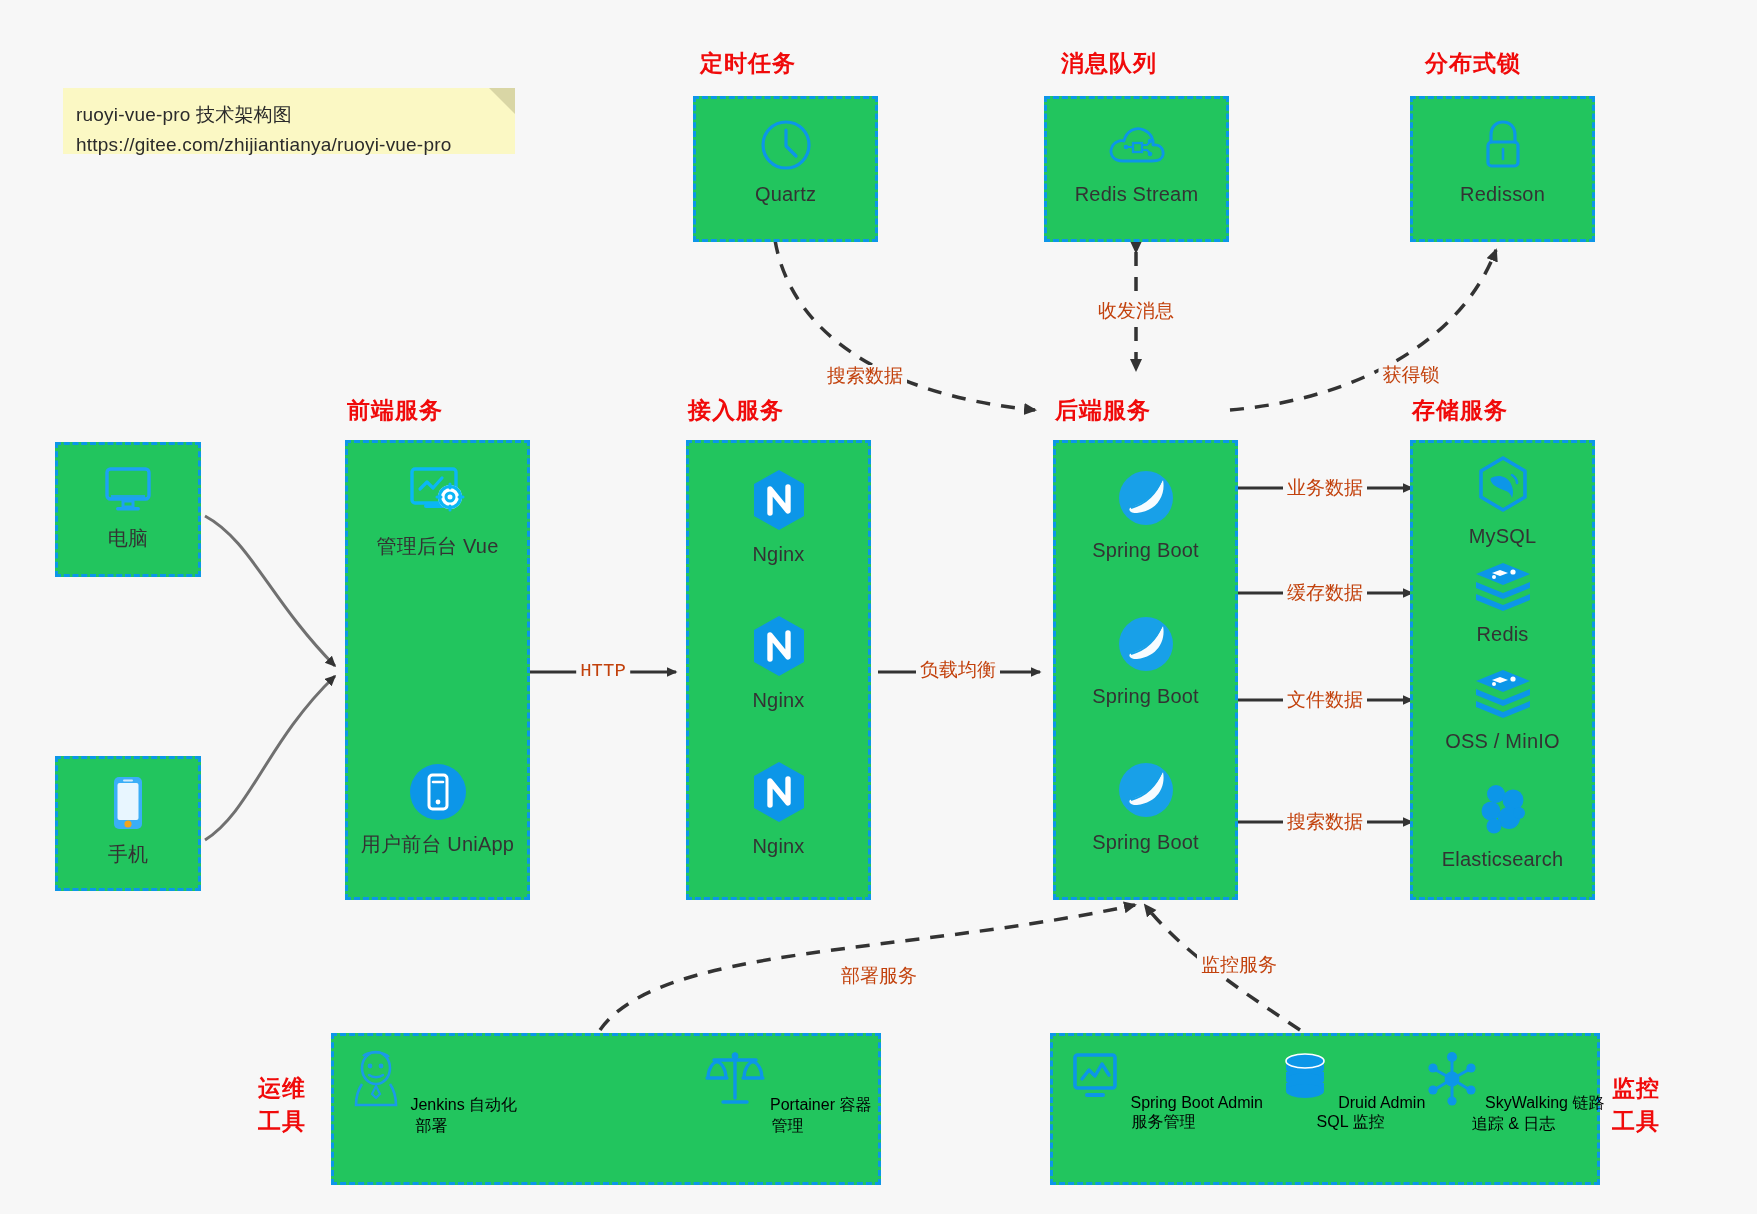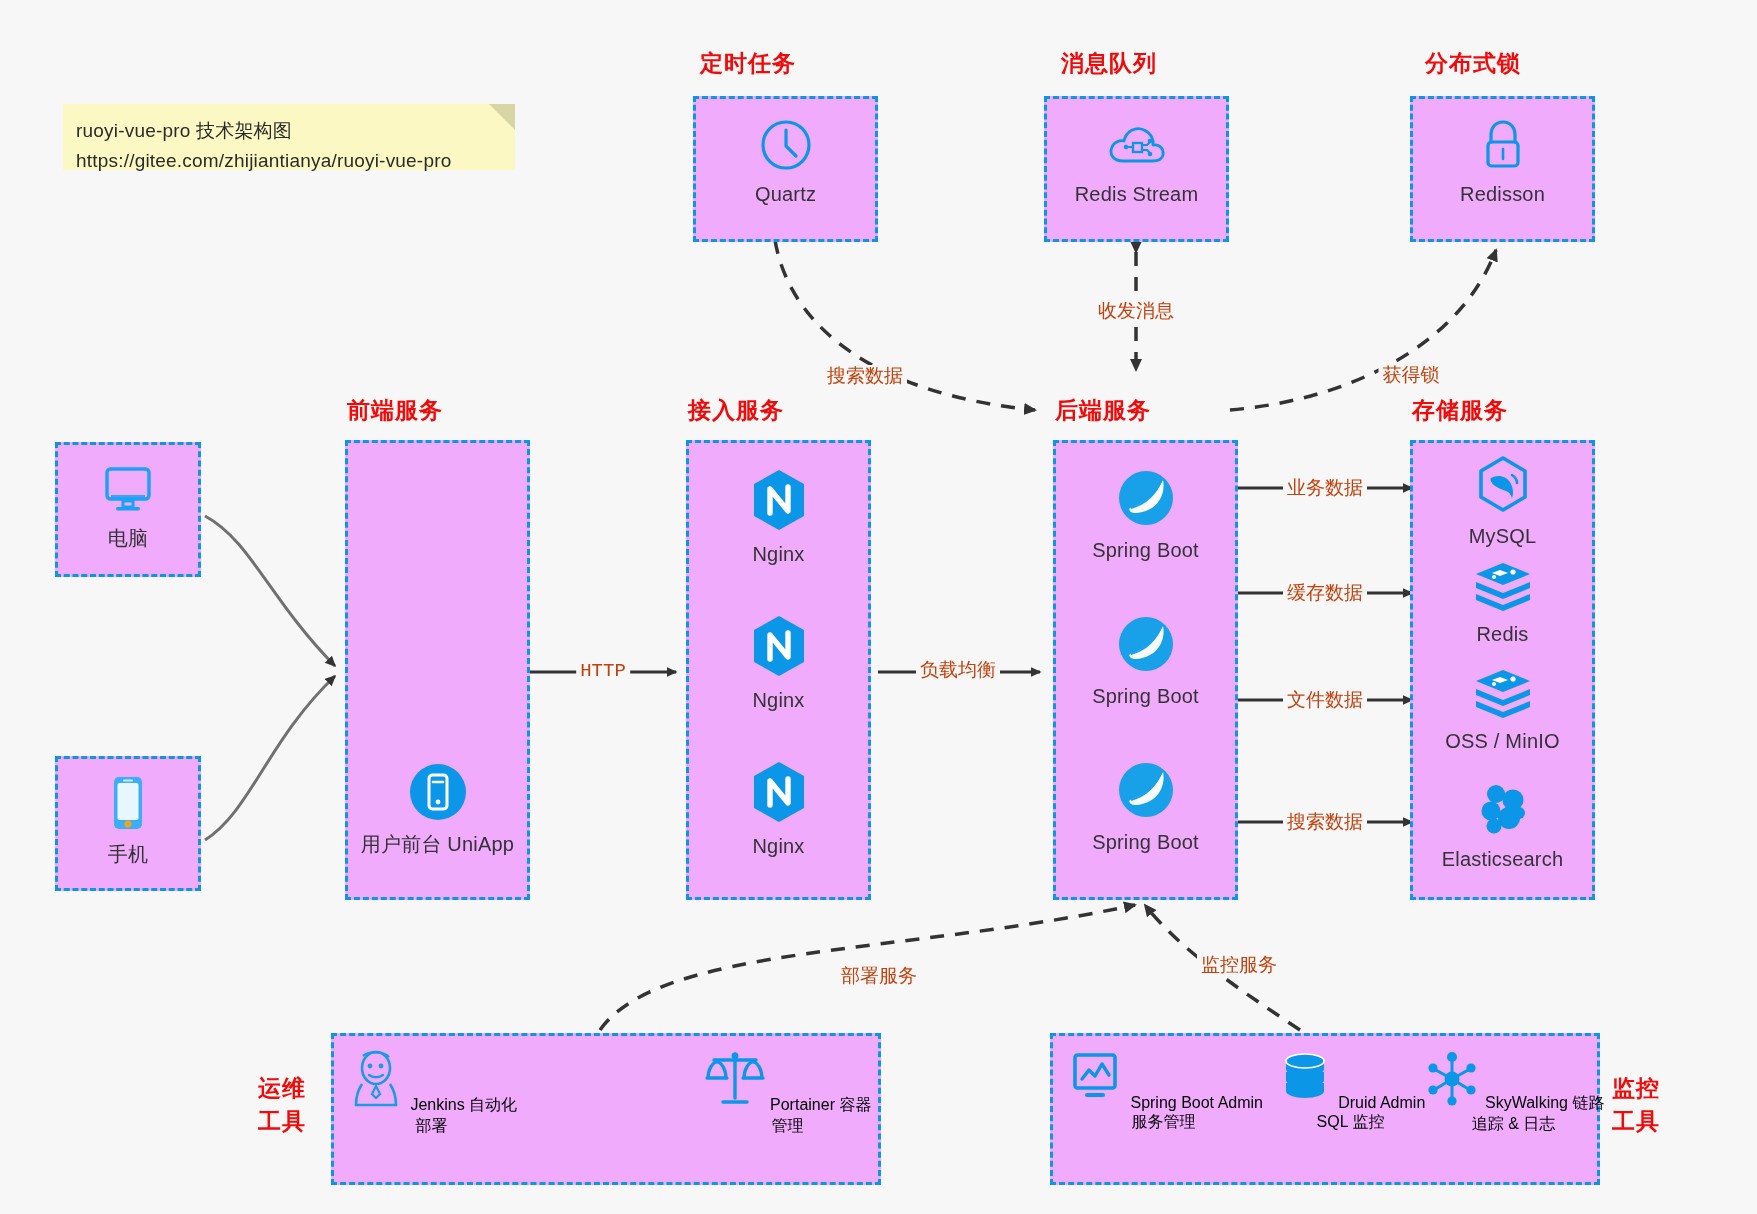--- a/index.html
+++ b/index.html
@@ -11,31 +11,31 @@
     position:relative;overflow:hidden;
     -webkit-font-smoothing:antialiased;
   }
   #canvas{position:absolute;left:0;top:0;width:1757px;height:1214px;}
   svg.edges{position:absolute;left:0;top:0;width:1757px;height:1214px;pointer-events:none;}
 
   
   .note{
     position:absolute;left:63px;top:88px;width:452px;height:66px;
     background:#fbf8c4;box-sizing:border-box;padding:12px 0 0 13px;
-    font-size:19px;color:#2b2b2b;line-height:30px;letter-spacing:.2px;margin-top:16px;
+    font-size:19px;color:#2b2b2b;line-height:30px;letter-spacing:.2px;
   }
   .note .fold{
     position:absolute;right:0;top:0;width:0;height:0;
     border-left:26px solid transparent;border-top:26px solid #d9d6a5;
   }
 
   
   .box{
     position:absolute;box-sizing:border-box;
-    border:3px dashed #0c96e8;background:#f0abfc;
+    border:3px dashed #0c96e8;background:#22c55e;
   }
   .grp-title{
     position:absolute;color:#f00a0a;font-weight:bold;font-size:23px;
     letter-spacing:1px;white-space:nowrap;text-align:left;
   }
   .grp-title.side{line-height:33px;}
 
   
   .node{position:absolute;text-align:center;width:100%;left:0;}
   .node .icon{display:block;margin:0 auto;}
@@ -166,20 +166,39 @@
           <rect x="18" y="6.5" width="10" height="2" rx="1" fill="#cfe9fb"></rect>
         </svg>
       </span>
       <span class="cap">手机</span>
     </div>
   </div>
 
   <div class="grp-title" style="left:347px;top:395px;width:180px;">前端服务</div>
   <div class="box" style="left:345px;top:440px;width:185px;height:460px;">
 
+    <div class="node" style="top:20px;">
+      <span class="icon">
+        <svg width="70" height="62" viewBox="0 0 70 62">
+          <rect x="9" y="6" width="44" height="34" rx="3" fill="none" stroke="#0bb6f5" stroke-width="3.4"></rect>
+          <path d="M17 26 L24 19 L30 25 L39 15" fill="none" stroke="#0bb6f5" stroke-width="3.2" stroke-linecap="round" stroke-linejoin="round"></path>
+          <rect x="21" y="41" width="21" height="4" rx="2" fill="#0bb6f5"></rect>
+          <circle cx="47" cy="34" r="12" fill="#ffffff"></circle>
+          <circle cx="47" cy="34" r="10.5" fill="none" stroke="#0bb6f5" stroke-width="3.2"></circle>
+          <circle cx="47" cy="34" r="4" fill="none" stroke="#0bb6f5" stroke-width="3"></circle>
+          <g stroke="#0bb6f5" stroke-width="3" stroke-linecap="round">
+            <line x1="47" y1="21" x2="47" y2="25"></line>
+              <line x1="47" y1="43" x2="47" y2="47"></line>
+            <line x1="34" y1="34" x2="38" y2="34"></line>
+              <line x1="56" y1="34" x2="60" y2="34"></line>
+          </g>
+        </svg>
+      </span>
+      <span class="cap">管理后台 Vue</span>
+    </div>
 
 
     <div class="node" style="top:318px;">
       <span class="icon">
         <svg width="62" height="62" viewBox="0 0 62 62">
           <circle cx="31" cy="31" r="28" fill="#0c96e8"></circle>
           <rect x="22" y="14" width="18" height="34" rx="3.5" fill="none" stroke="#ffffff" stroke-width="3"></rect>
           <line x1="26" y1="21" x2="36" y2="21" stroke="#ffffff" stroke-width="2.6" stroke-linecap="round"></line>
           <circle cx="31" cy="41" r="2.4" fill="#ffffff"></circle>
         </svg>

